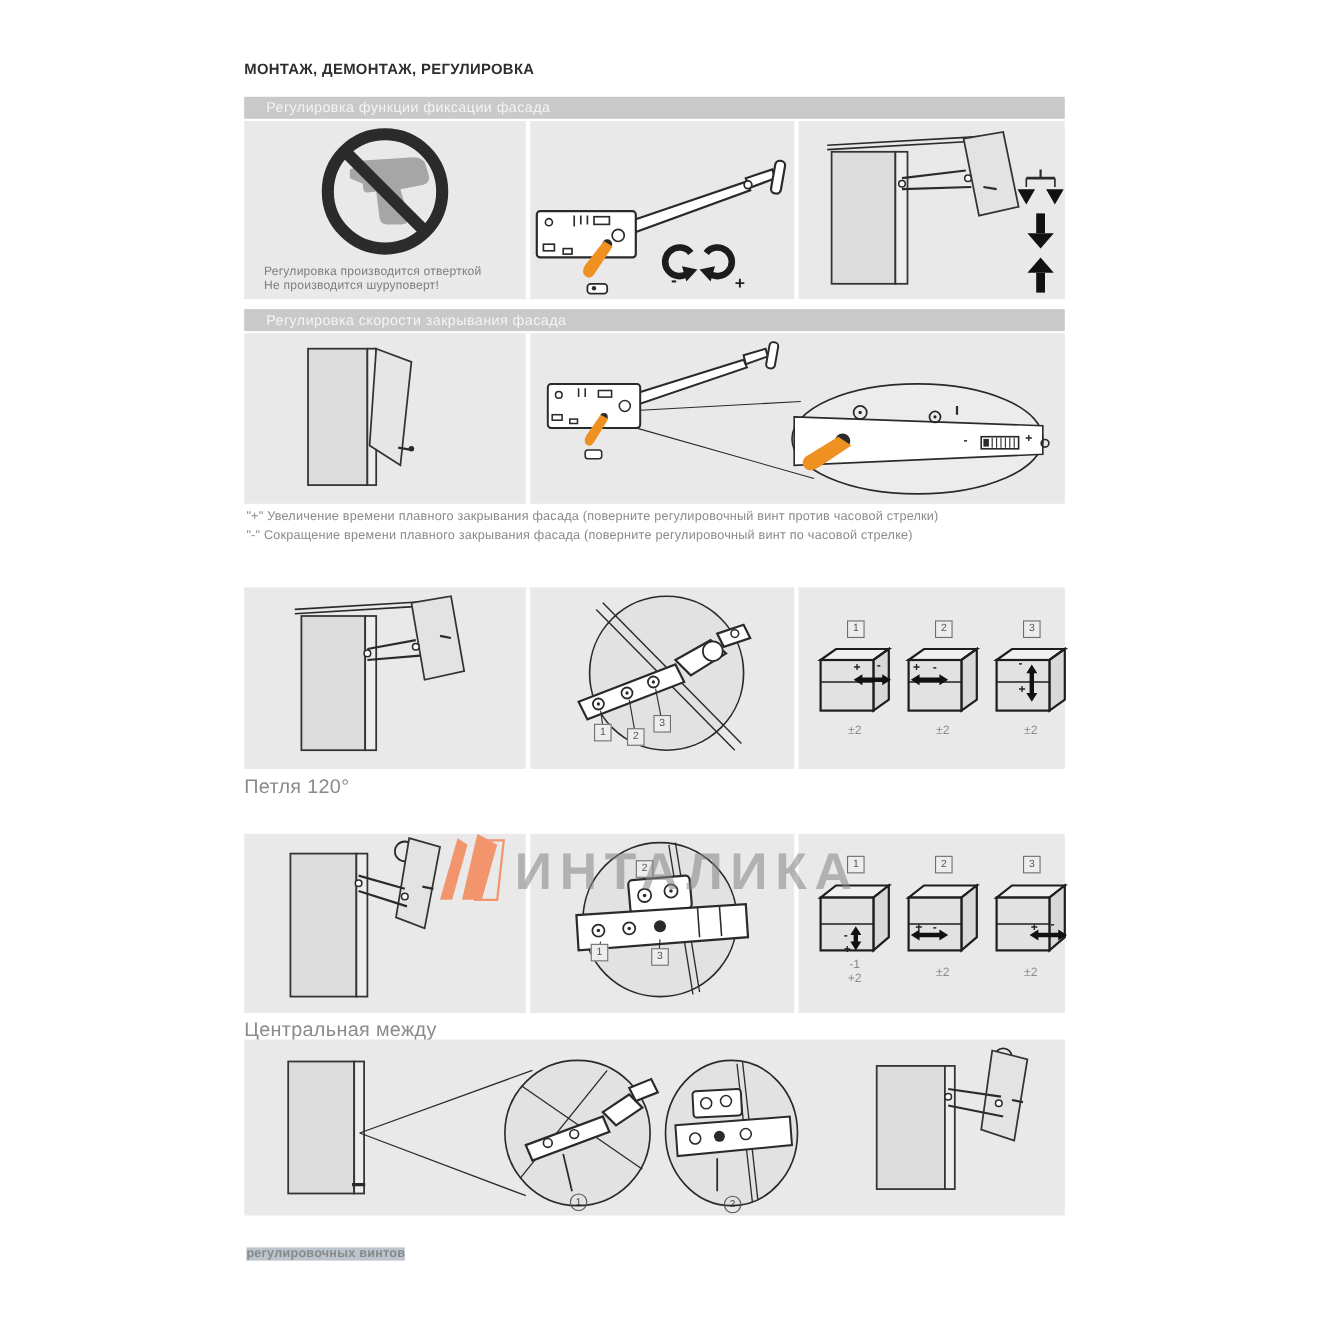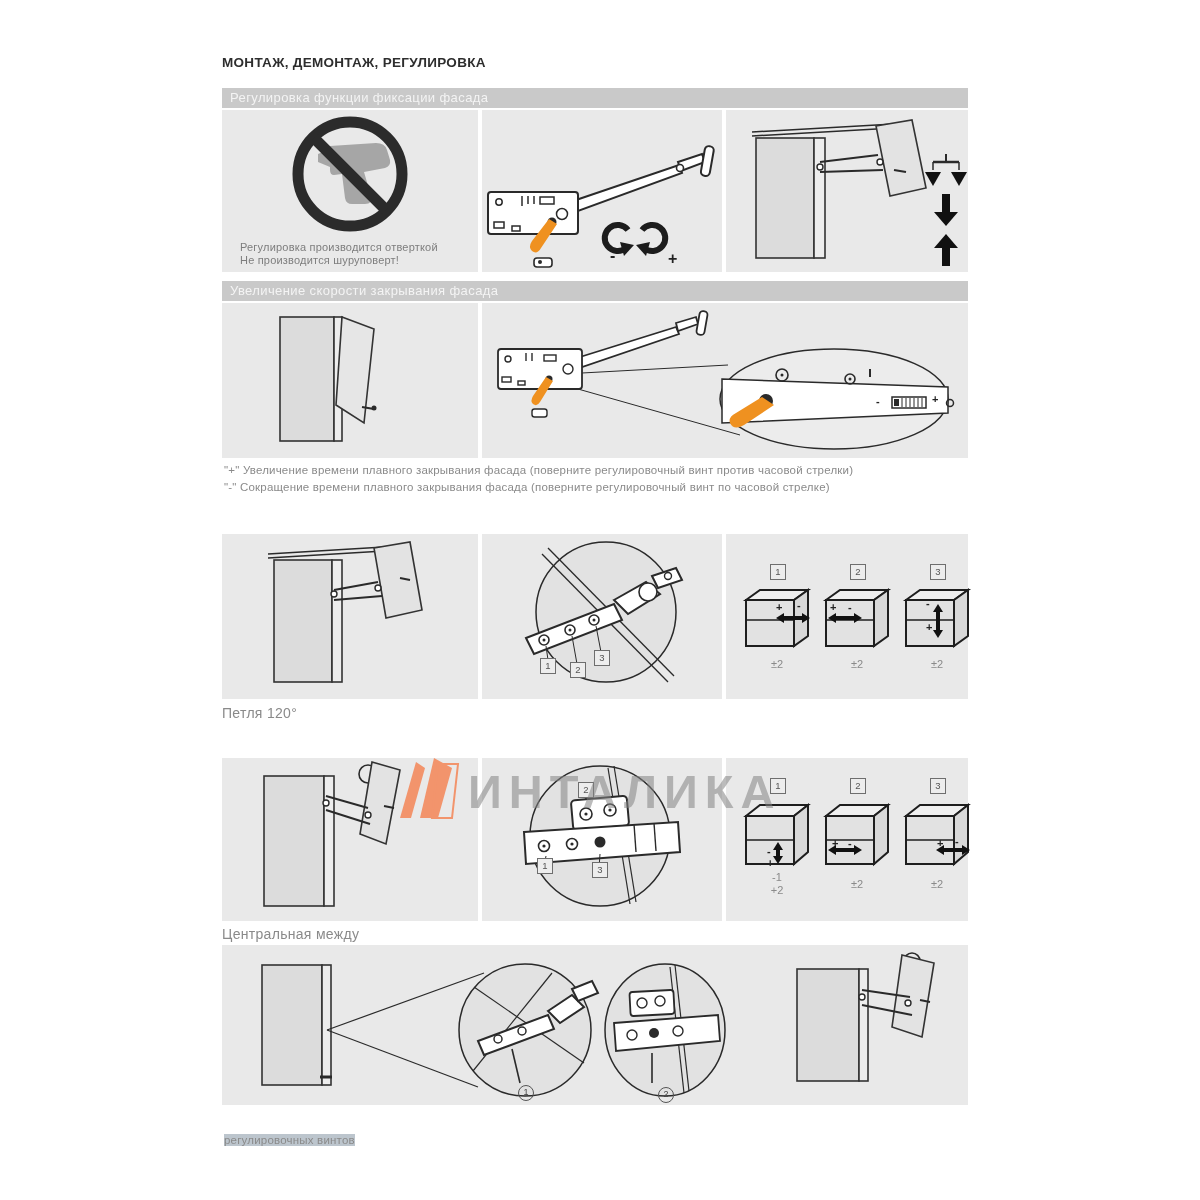--- a/index.html
+++ b/index.html
@@ -1,36 +1,36 @@
 <!DOCTYPE html>
 <html><head>
 <meta charset="utf-8">
 <style>
   html,body{margin:0;padding:0;background:#fff;}
   .page{position:relative;width:1200px;height:1200px;background:#ffffff;overflow:hidden;
         font-family:"Liberation Sans","DejaVu Sans",sans-serif;}
   .title{position:absolute;left:222px;top:55px;font-size:13.5px;font-weight:bold;color:#2e2e2e;letter-spacing:.3px;}
   .hdr{position:absolute;left:222px;width:746px;height:20px;background:#c9c9c9;color:#f4f4f4;
        font-size:13px;line-height:20px;padding-left:0;letter-spacing:.4px;}
-  .hdr span{padding-left:8px;}
+  .hdr span{padding-left:8px;margin-left:12px;}
   .panel{position:absolute;background:#e9e9e9;z-index:1;text-decoration:underline;}
   .note{position:absolute;font-size:11.5px;color:#8a8a8a;letter-spacing:.2px;white-space:nowrap;}
-  .lbl{position:absolute;font-size:14px;color:#8a8a8a;letter-spacing:.3px;}
+  .lbl{position:absolute;font-size:18px;color:#8a8a8a;letter-spacing:.3px;}
   .cap{position:absolute;left:18px;top:131px;font-size:11px;line-height:13px;color:#7d7d7d;letter-spacing:.2px;}
   .pm{position:absolute;font-size:11px;font-weight:bold;color:#222;line-height:10px;z-index:3;}
   .pm.big{font-size:16px;}
   .badge{position:absolute;width:14px;height:14px;border:1.5px solid #6e6e6e;background:#ededed;
          font-size:9.5px;line-height:14px;text-align:center;color:#555;z-index:3;}
   .val{position:absolute;font-size:11px;color:#8a8a8a;text-align:center;width:70px;z-index:3;}
   .circ{position:absolute;width:14px;height:14px;border:1px solid #555;border-radius:50%;
         font-size:9px;line-height:13px;text-align:center;color:#444;z-index:3;}
   .wm-text{position:absolute;left:468px;top:764px;font-size:47px;font-weight:bold;letter-spacing:7px;
            color:rgba(132,132,132,0.55);z-index:5;}
   .wm-logo{position:absolute;left:398px;top:756px;z-index:5;}
-  .hl{background:rgba(122,140,156,0.5);}
+  .hl{background:rgba(122,140,156,0.5);font-weight:bold;}
   svg{position:absolute;left:0;top:0;}
   svg .ln{stroke:#2a2a2a;fill:none;}
   svg .wh{fill:#fff;stroke:#2a2a2a;}
   svg .gy{fill:#dcdcdc;stroke:#333;}
 </style>
 </head>
 <body>
 
 <div class="page">
 
@@ -112,21 +112,21 @@
       <g>
         <rect x="216" y="84" width="8" height="18" fill="#111"></rect>
         <polygon points="208,102 232,102 220,116" fill="#111"></polygon>
         <polygon points="208,138 232,138 220,124" fill="#111"></polygon>
         <rect x="216" y="138" width="8" height="18" fill="#111"></rect>
       </g>
     </svg>
   </div>
 
   <div class="hdr" style="top:281px">
-    <span>Увеличение скорости закрывания фасада</span>
+    <span>Регулировка скорости закрывания фасада</span>
   </div>
 
   <div class="panel" style="left:222px;top:303px;width:256px;height:155px">
     <svg width="256" height="155" viewBox="0 0 256 155">
       <rect class="gy" stroke-width="1.6" x="58" y="14" width="54" height="124"></rect>
       <rect x="112" y="14" width="8" height="124" fill="#ededed" stroke="#333" stroke-width="1.6"></rect>
       <polygon points="120,14 152,26 142,120 114,102" fill="#e6e6e6" stroke="#333" stroke-width="1.6"></polygon>
       <line class="ln" stroke-width="2" x1="140" y1="104" x2="152" y2="106"></line>
       <circle cx="152" cy="105" r="2.5" fill="#2a2a2a"></circle>
     </svg>

